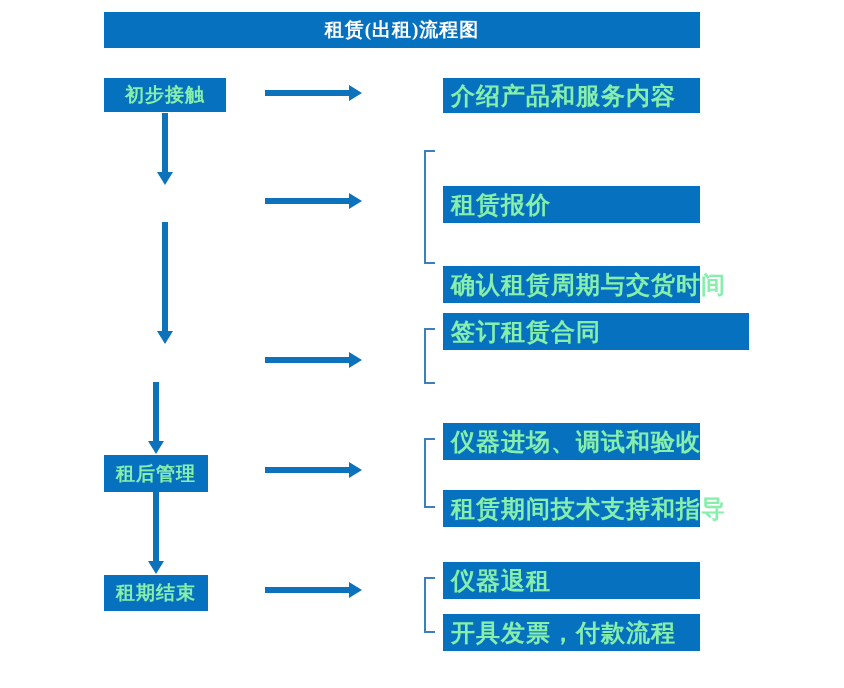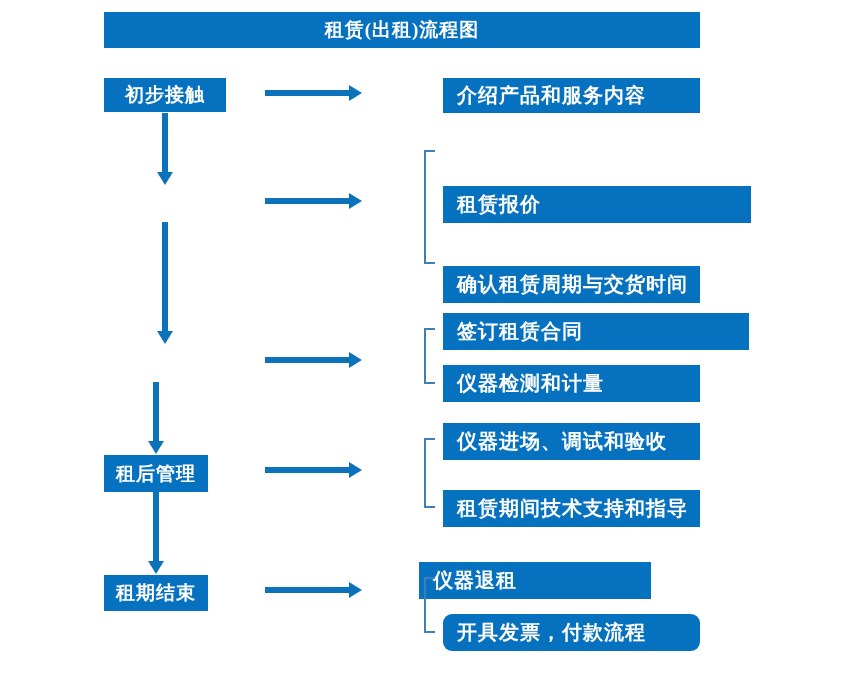--- a/index.html
+++ b/index.html
@@ -8,36 +8,36 @@
     background:#ffffff;
     font-family:"Liberation Serif","DejaVu Serif",serif;
     position:relative;
     overflow:hidden;
   }
   #canvas{position:absolute;left:0;top:0;width:844px;height:688px;}
 
   .box{
     position:absolute;
     background:#0672bf;
-    color:#ffffff;
+    color:#86efac;
     font-weight:bold;
     display:flex;
     align-items:center;
     box-sizing:border-box;
     letter-spacing:1px;
     white-space:nowrap;
   }
   .box.left{
     justify-content:center;
     font-size:19px;
   }
   .box.right{
     justify-content:flex-start;
-    padding-left:14px;
-    font-size:20px;
+    padding-left:8px;
+    font-size:24px;
     text-align:right;
   }
 
   .title-bar{
     position:absolute;
     left:104px;top:12px;
     width:596px;height:36px;
     background:#0672bf;
     color:#ffffff;
     font-size:19px;
@@ -94,28 +94,27 @@
 
 <div id="canvas">
 
   <div class="title-bar">租赁(出租)流程图</div>
 
   <div class="box left" style="left:104px;top:78px;width:122px;height:34px;">初步接触</div>
   <div class="box left" style="left:104px;top:455px;width:104px;height:37px;">租后管理</div>
   <div class="box left" style="left:104px;top:575px;width:104px;height:36px;">租期结束</div>
 
   <div class="box right" style="left:443px;top:78px;width:257px;height:35px;">介绍产品和服务内容</div>
-  <div class="box right" style="left:443px;top:186px;width:308px;height:37px;">租赁报价</div>
+  <div class="box right" style="left:443px;top:186px;width:257px;height:37px;">租赁报价</div>
   <div class="box right" style="left:443px;top:238px;width:257px;height:37px;margin-top:28px;">确认租赁周期与交货时间</div>
   <div class="box right" style="left:443px;top:313px;width:306px;height:37px;">签订租赁合同</div>
-  <div class="box right" style="left:443px;top:365px;width:257px;height:37px;">仪器检测和计量</div>
   <div class="box right" style="left:443px;top:490px;width:257px;height:37px;">租赁期间技术支持和指导</div>
   <div class="box right" style="left:443px;top:423px;width:257px;height:37px;">仪器进场、调试和验收</div>
-  <div class="box right" style="left:419px;top:562px;width:232px;height:37px;">仪器退租</div>
-  <div class="box right" style="left:443px;top:614px;width:257px;height:37px;border-radius:9px;">开具发票，付款流程</div>
+  <div class="box right" style="left:443px;top:562px;width:257px;height:37px;">仪器退租</div>
+  <div class="box right" style="left:443px;top:614px;width:257px;height:37px;">开具发票，付款流程</div>
 
   <div class="bracket" style="left:424px;top:150px;width:11px;height:114px;">
     <div class="spine" style="height:114px;"></div>
     <div class="tick top"></div>
     <div class="tick bot"></div>
   </div>
   <div class="bracket" style="left:424px;top:328px;width:11px;height:56px;">
     <div class="spine" style="height:56px;"></div>
     <div class="tick top"></div>
     <div class="tick bot"></div>

